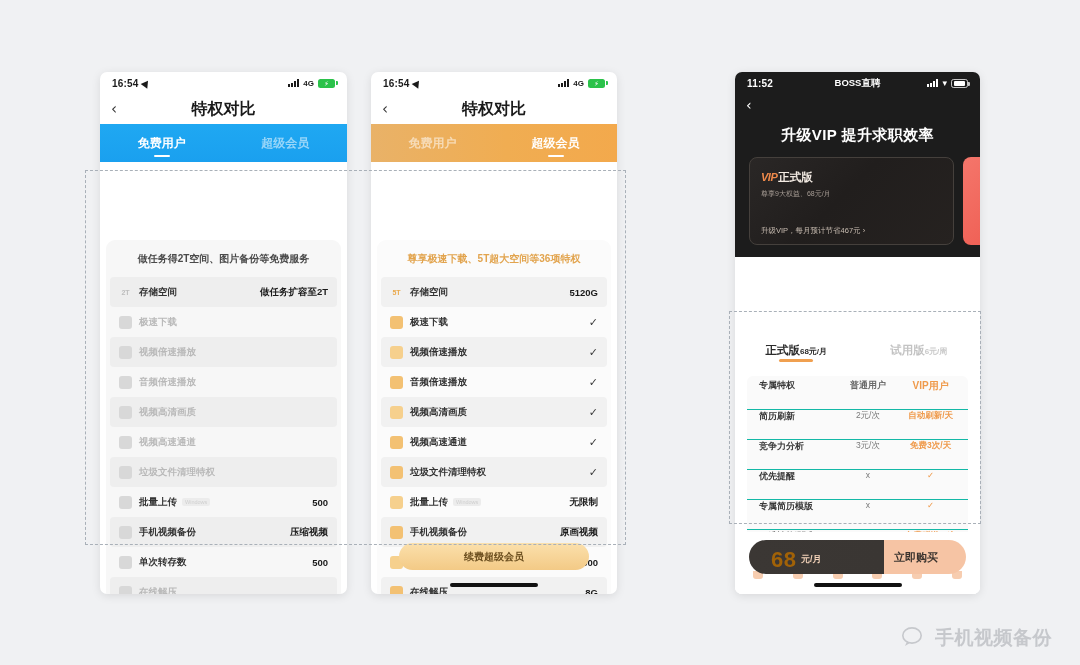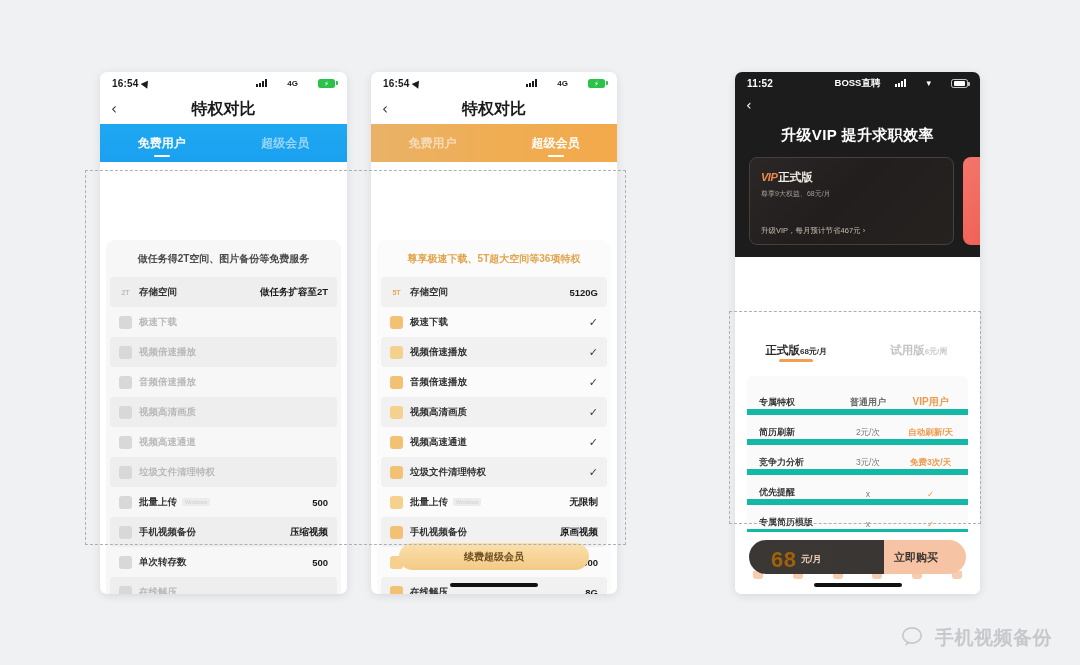--- a/index.html
+++ b/index.html
@@ -19,21 +19,21 @@
   #phone-boss  { left: 735px; top: 72px; width: 245px; height: 522px; }
 
   
   .statusbar { height: 22px; display: flex; align-items: center;
                justify-content: space-between; padding: 0 12px; font-size: 10px;
                font-weight: bold; color: #1a1a1a; }
   .statusbar .time { display: flex; align-items: center; gap: 3px; letter-spacing: .2px; }
   .loc-arrow { width: 0; height: 0; border-left: 4px solid transparent;
                border-right: 4px solid transparent; border-bottom: 7px solid #1a1a1a;
                transform: rotate(35deg); }
-  .st-right { display: flex; align-items: center; gap: 20px; }
+  .st-right { display: flex; align-items: center; gap: 4px; }
   .bars { display: flex; align-items: flex-end; gap: 1px; height: 8px; }
   .bars i { display:block; width: 2px; background: #1a1a1a; }
   .bars i:nth-child(1){height:3px} .bars i:nth-child(2){height:4.5px}
   .bars i:nth-child(3){height:6px} .bars i:nth-child(4){height:8px}
   .net { font-size: 8px; font-weight: bold; }
   .battery { width: 17px; height: 9px; border-radius: 2.5px; background: #2bc24a;
              position: relative; display:flex; align-items:center; justify-content:center; }
   .battery:after { content:""; position:absolute; right:-2.5px; top:2.5px; width:1.5px;
                    height:4px; background:#2bc24a; border-radius:0 1px 1px 0; }
   .bolt { font-size: 7px; color: #fff; line-height: 1; }
@@ -123,22 +123,22 @@
   .boss-tabs { display:flex; padding: 10px 0 6px; }
   .btab { flex:1; text-align:center; position:relative; }
   .btab .t1 { font-size: 11.5px; font-weight:bold; }
   .btab .t2 { font-size: 8px; font-weight:bold; }
   .btab.active .t1 { color:#2b2b2b; } .btab.active .t2 { color:#2b2b2b; }
   .btab.inactive .t1 { color:#c3c3c3; } .btab.inactive .t2 { color:#c9c9c9; }
   .btab .bul { position:absolute; bottom:-4px; left:50%; transform:translateX(-50%);
                width: 34px; height: 3px; border-radius:2px; background:#f0a050; }
 
   .bgrid { margin: 12px 12px 0; background:#fafafa; border-radius: 6px; padding: 3px 0 6px; }
-  .brow { display:flex; align-items:flex-end; height: 30px; padding: 0 6px; }
-  .brow + .brow { border-top: 6px solid #14b8a6; }
+  .brow { display:flex; align-items:flex-start; height: 30px; padding: 0 6px; }
+  .brow + .brow { border-top: 1px solid #14b8a6; }
   .bc1 { width: 40%; font-size: 9px; font-weight: bold; color:#3a3a3a; padding-left: 6px;}
   .bc2 { width: 30%; text-align:center; font-size: 8.5px; color:#7a7a7a; }
   .bc3 { width: 30%; text-align:center; font-size: 8.5px; color:#ef9a4b; font-weight:bold; }
   .brow.head .bc1 { color:#3a3a3a; } .brow.head .bc2 { color:#6b6b6b; font-weight:bold; font-size:9px;}
   .brow.head .bc3 { font-size: 10px; }
   .bmore { text-align:center; font-size: 8px; color:#9a9a9a; padding: 8px 0 2px; }
 
   .boss-bottom { position:absolute; left: 0; right: 0; bottom: 0; height: 62px; background:#fff; }
   .piggy { position:absolute; left: 14px; right: 14px; top: 8px; height: 34px; }
   .piggy-body { position:absolute; left: 0; right: 0; top: 0; height: 34px; border-radius: 18px;

